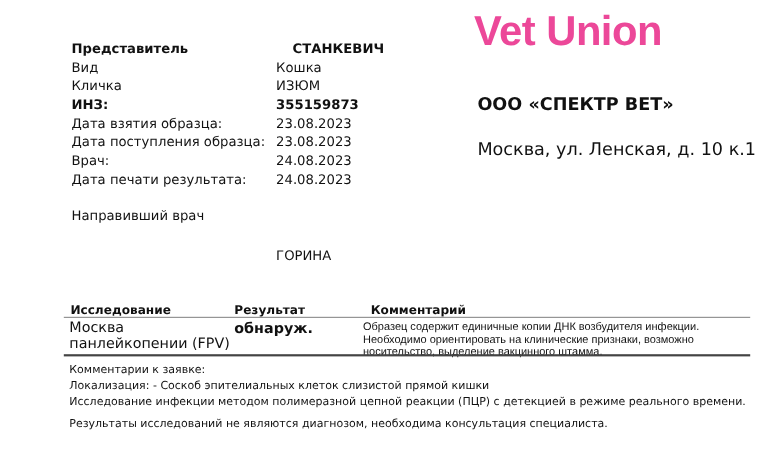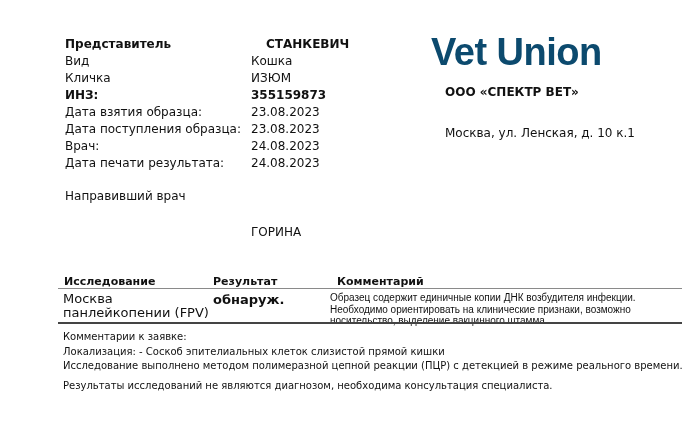--- a/index.html
+++ b/index.html
@@ -1,23 +1,23 @@
 <!DOCTYPE html>
 <html><head>
 <meta charset="utf-8">
 <style>
   html, body { margin:0; padding:0; background:#ffffff; }
   body { width:700px; height:425px; position:relative; overflow:hidden;
          font-family:"DejaVu Sans", sans-serif; color:#111; }
   .abs { position:absolute; white-space:nowrap; }
   .f12 { font-size:12px; }
   .b { font-weight:bold;text-align:center; }
-  .logo { position:absolute; left:431px; top:30px; font-family:"Liberation Sans", sans-serif;
-          font-weight:bold; font-size:38px; color:#0c4a6e; letter-spacing:-0.5px; line-height:44px; }
-  .org { position:absolute; left:445px; font-size:12px; }
+  .logo { position:absolute; left:431px; top:7px; font-family:"Liberation Sans", sans-serif;
+          font-weight:bold; font-size:38px; color:#ec4899; letter-spacing:-0.5px; line-height:44px; }
+  .org { position:absolute; left:434px; font-size:16px; }
   .tbl-line-top { position:absolute; left:58px; width:624px; top:288px; height:1px; background:#8a8a8a; }
   .tbl-line-bot { position:absolute; left:58px; width:624px; top:322px; height:2px; background:#444; }
   .th { position:absolute; top:275px; font-size:11px; color:#111;font-weight:bold; }
   .test-name { position:absolute; left:63px; top:292px; font-size:13px; line-height:14px; width:150px; white-space:normal; }
   .result { position:absolute; left:213px; top:292px; font-size:13px; font-weight:bold; }
   .comment { position:absolute; left:330px; top:292px; width:352px; font-size:10px; line-height:11.5px; white-space:normal; font-family:"Liberation Sans", sans-serif; }
   .foot { position:absolute; left:63px; font-size:10px; font-family:"DejaVu Sans", sans-serif; white-space:nowrap; }
 </style>
 </head>
 <body>
@@ -64,14 +64,14 @@
   <div>
     <div class="test-name">Москва панлейкопении (FPV)</div>
     <div class="result">обнаруж.</div>
     <div class="comment">Образец содержит единичные копии ДНК возбудителя инфекции. Необходимо ориентировать на клинические признаки, возможно носительство, выделение вакцинного штамма.</div>
   </div>
   <div class="tbl-line-bot"></div>
 </div>
 
 <div class="foot" style="top:331px;">Комментарии к заявке:</div>
 <div class="foot" style="top:346px;">Локализация: - Соскоб эпителиальных клеток слизистой прямой кишки</div>
-<div class="foot" style="top:360px;">Исследование выполнено методом полимеразной цепной реакции (ПЦР) с детекцией в режиме реального времени.</div>
+<div class="foot" style="top:360px;">Исследование инфекции методом полимеразной цепной реакции (ПЦР) с детекцией в режиме реального времени.</div>
 <div class="foot" style="top:380px;text-align:right;">Результаты исследований не являются диагнозом, необходима консультация специалиста.</div>
 
 </body></html>

